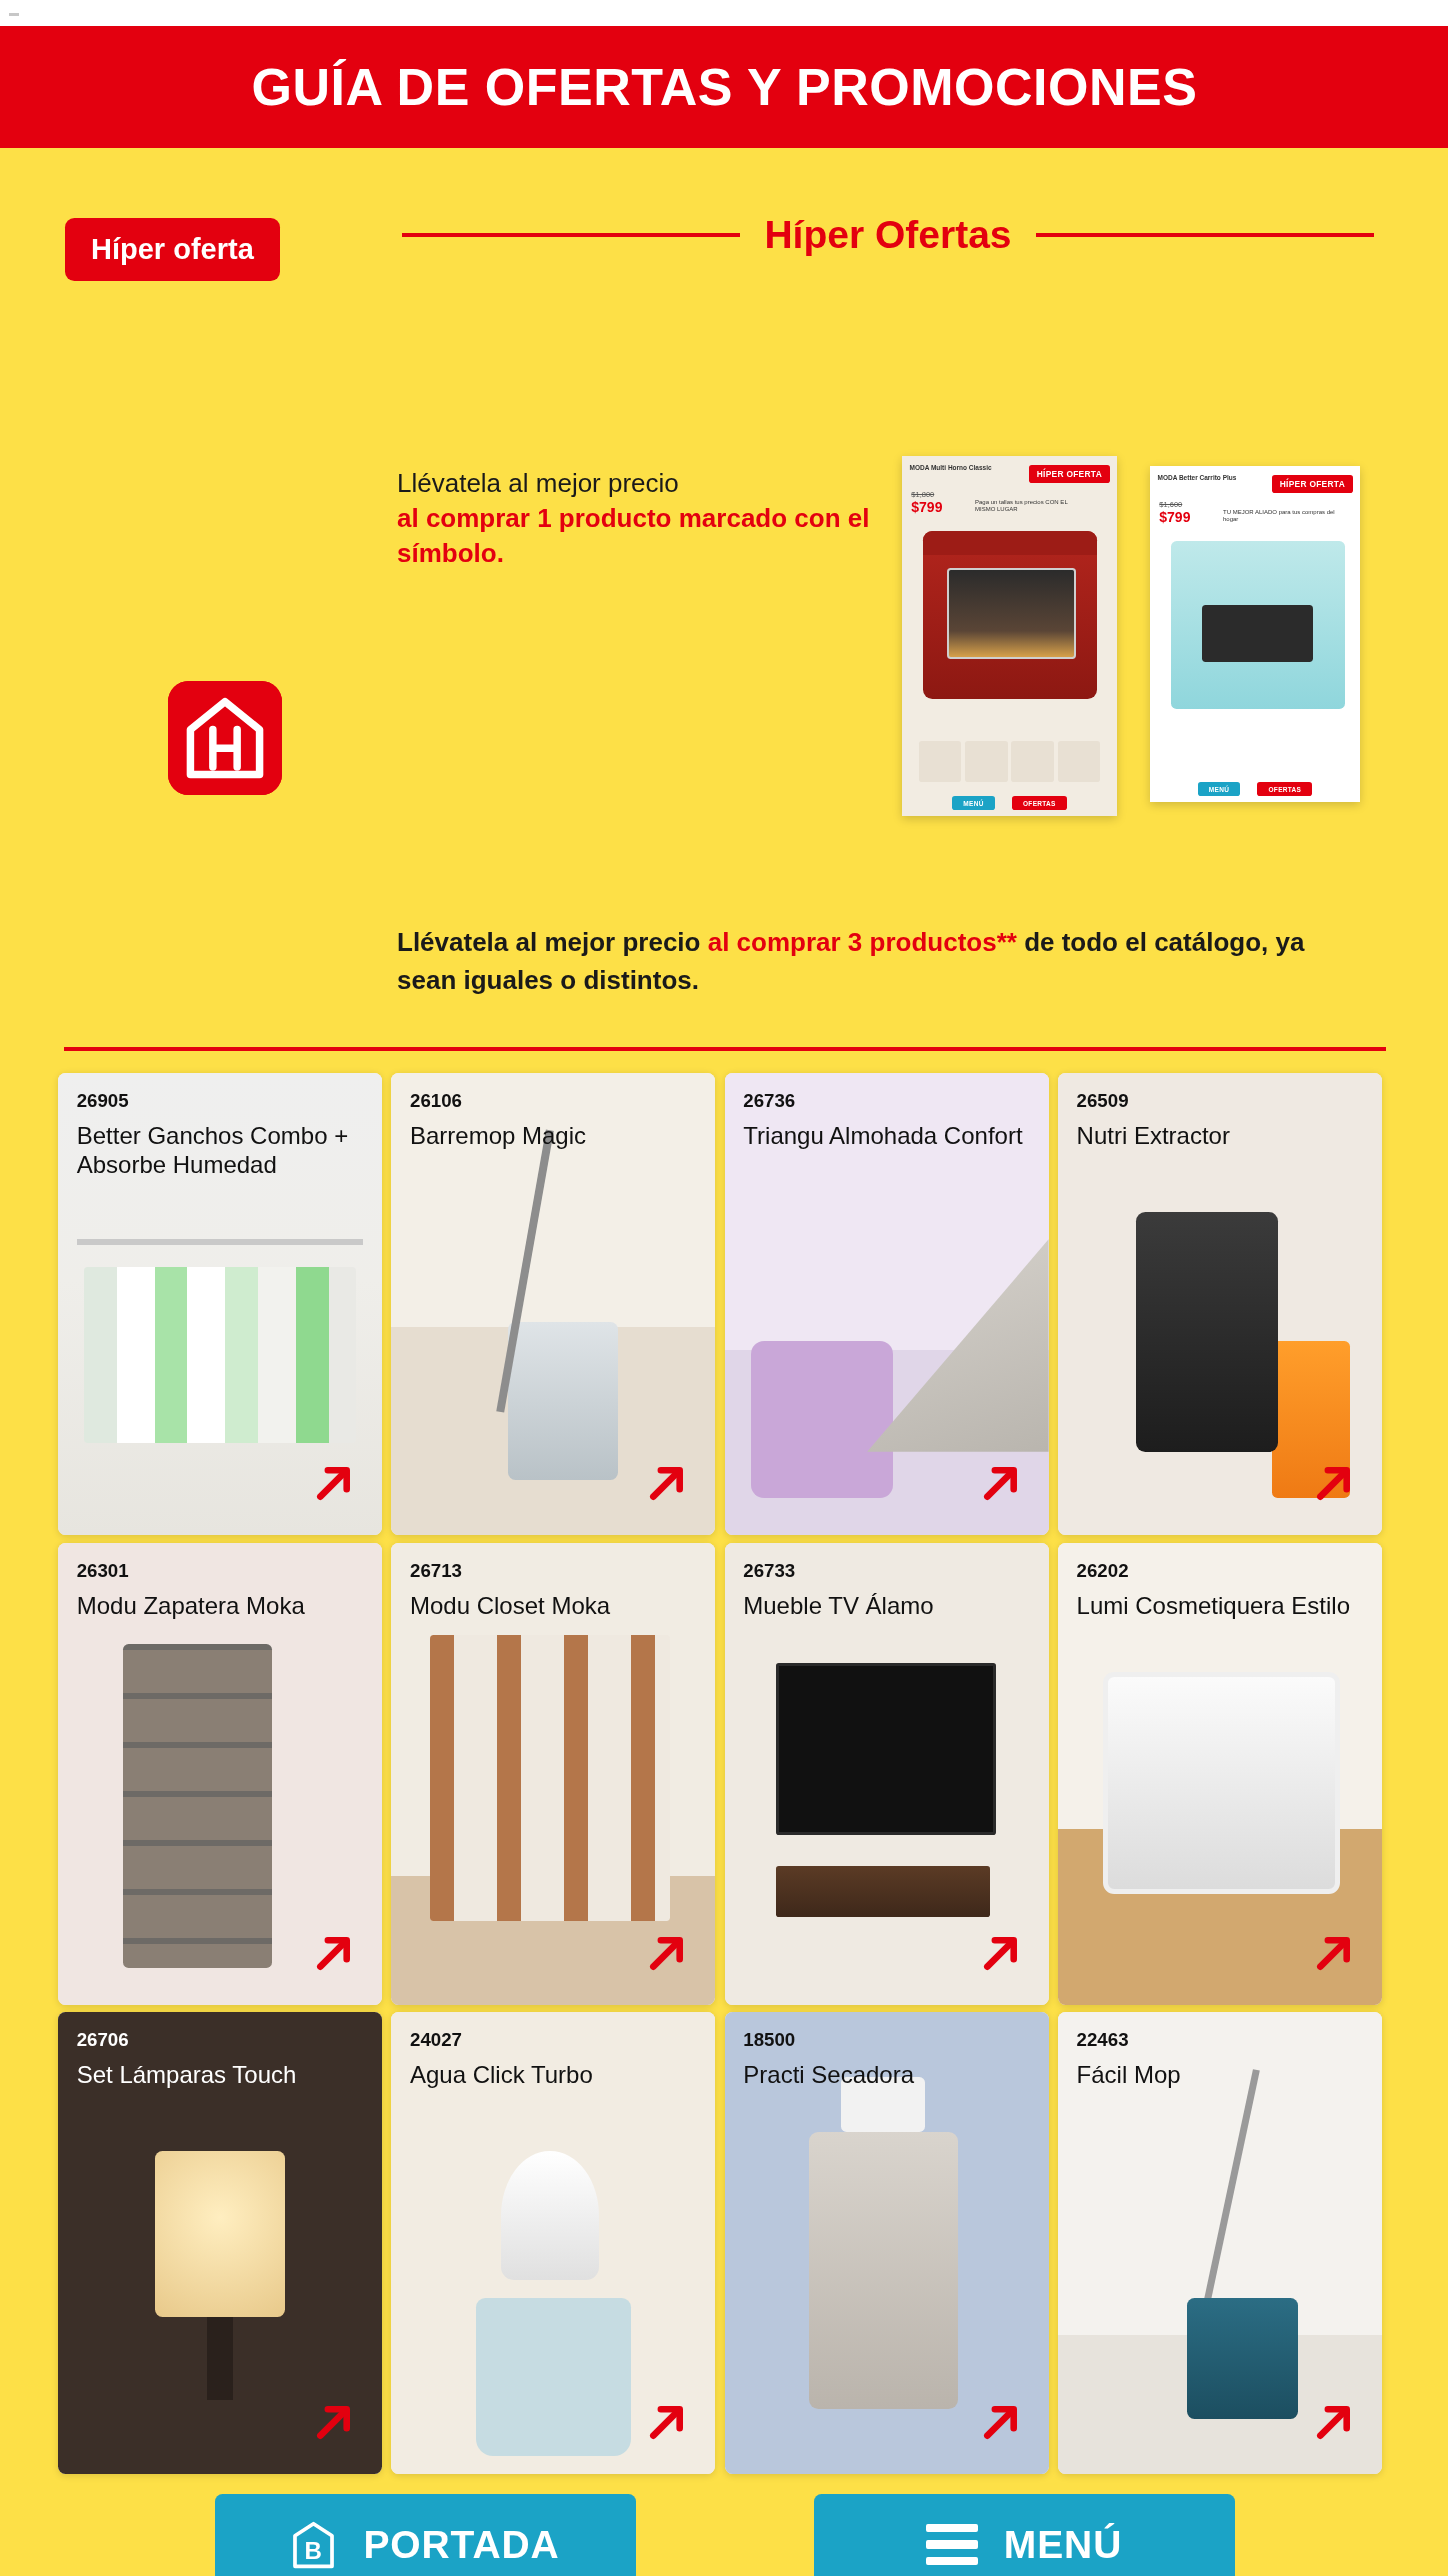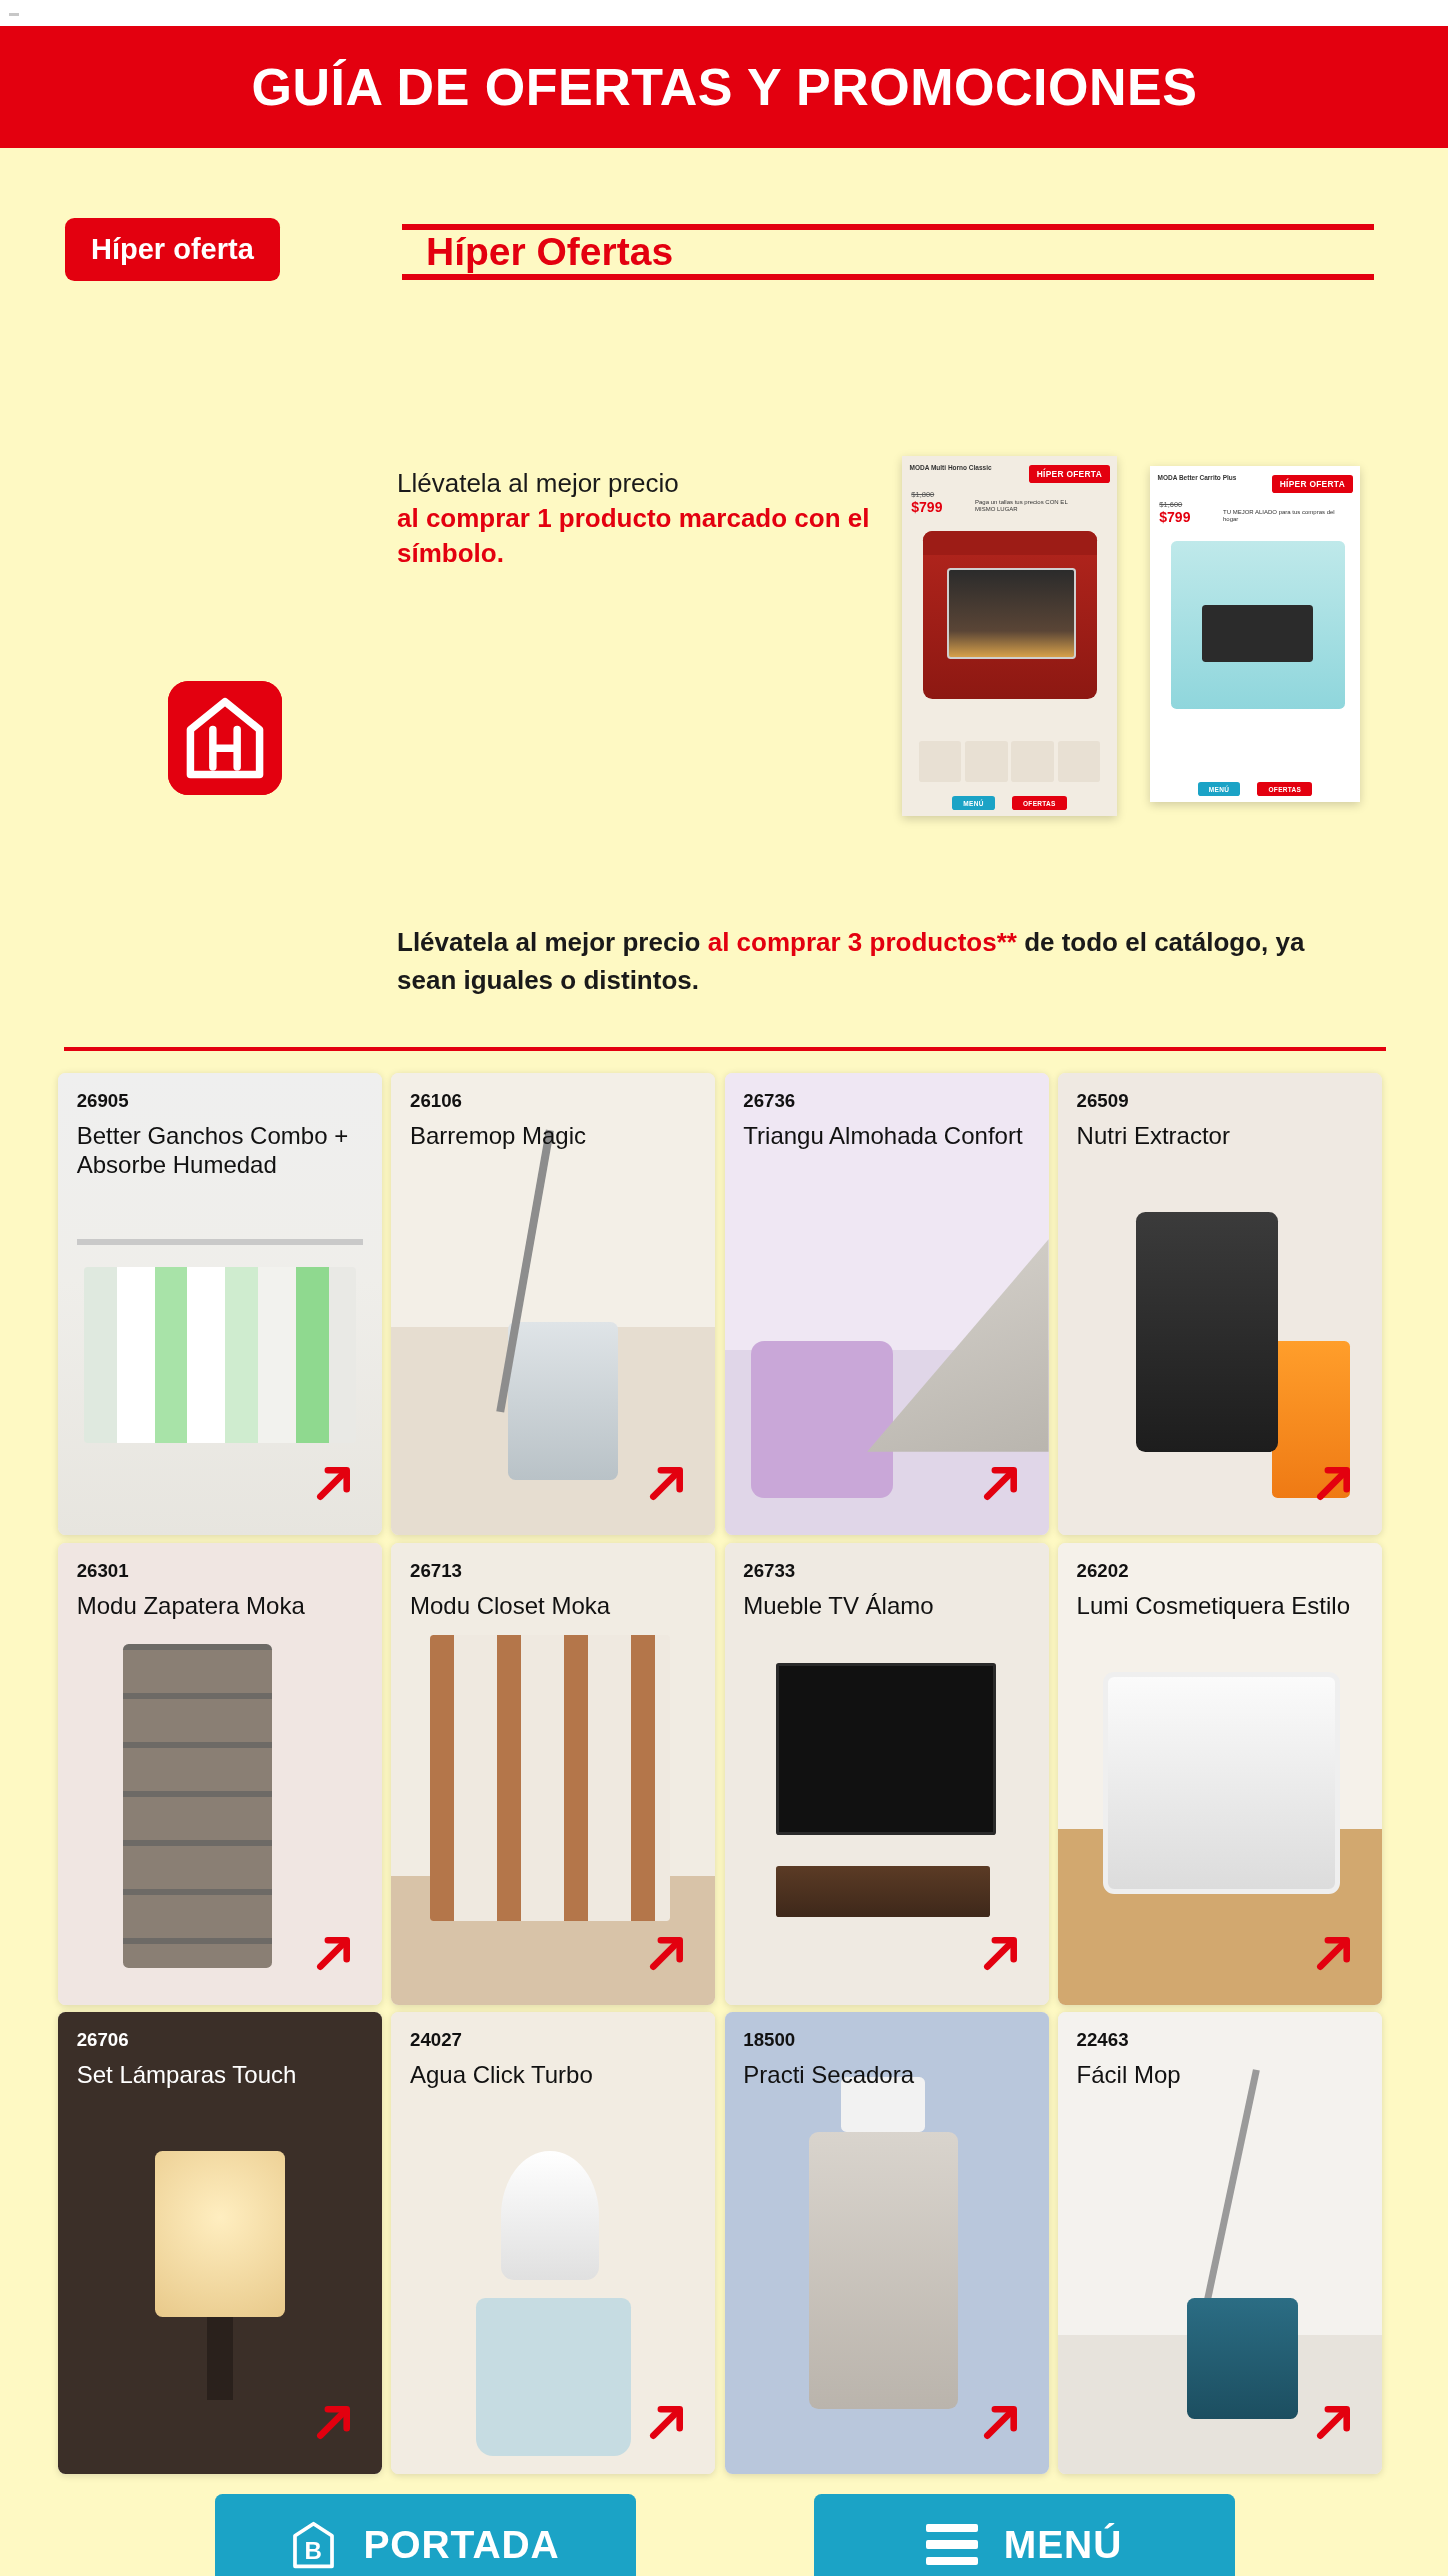--- a/index.html
+++ b/index.html
@@ -51,44 +51,44 @@
     white-space: nowrap;
     text-align: center;
   }
 
   
   .content {
     position: absolute;
     top: 148px; left: 0;
     width: 1449px;
     height: 2428px;
-    background: #fef9c3;
+    background: #fde047;
   }
 
   
   .hiper-badge {
     position: absolute;
     top: 70px;
     left: 65px;
     background: #e3000f;
     color: #ffffff;
     font-size: 29px;
     font-weight: bold;
     padding: 15px 26px;
     border-radius: 9.3px;
     white-space: nowrap;
   }
   .hiper-heading-row {
     position: absolute;
-    top: 76px;
+    top: 59px;
     left: 402px;
     width: 972px;
     height: 56px;
     display: flex;
-    flex-direction: column;
+    align-items: center;
   }
   .rule {
     height: 3.7px;
     background: #e3000f;
     flex: 1 1 auto;
   }
   .hiper-heading {
     color: #e3000f;
     font-size: 39px;
     font-weight: bold;

